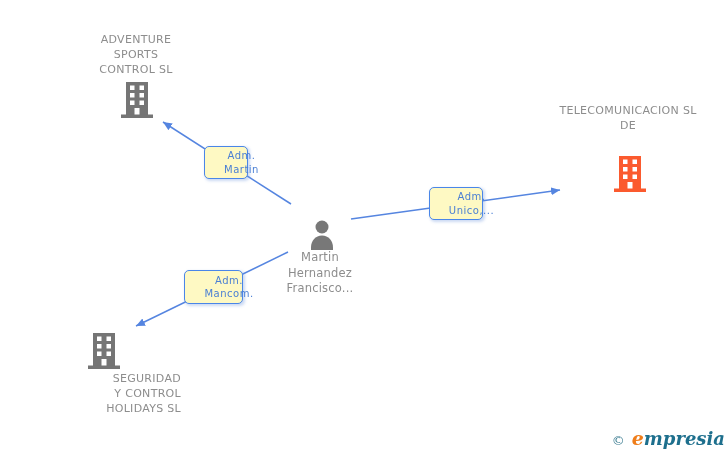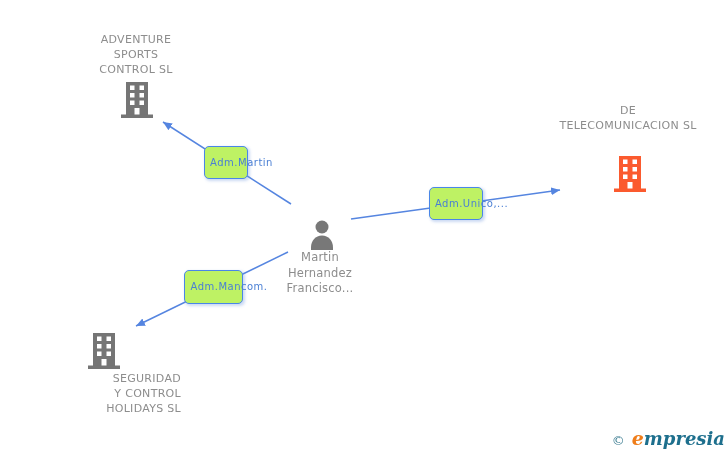--- a/index.html
+++ b/index.html
@@ -22,26 +22,26 @@
   .person-name{
     color:#8d8d8d;
     font-size:11.5px;
     line-height:15.5px;
     letter-spacing:0.2px;
   }
   .node-icon{position:absolute;}
   .edge-label{
     position:absolute;
     box-sizing:border-box;
-    background:#bef264;
+    background:#fef9c3;
     border:1.5px solid #4a86e8;
     border-radius:5px;
     box-shadow:1.5px 1.5px 3px rgba(110,150,220,0.35);
     display:flex;
-    flex-direction:row;
+    flex-direction:column;
     align-items:center;
     justify-content:center;
     color:#4a7fd4;
     font-size:10px;
     line-height:13.5px;
     letter-spacing:0.5px;
     text-align:center;
     padding-left:31px;
   }
   .watermark{
@@ -96,22 +96,22 @@
         <rect x="9" y="11" width="4.5" height="4.5"></rect>
           <rect x="18.5" y="11" width="4.5" height="4.5"></rect>
         <rect x="9" y="18.5" width="4.5" height="4.5"></rect>
           <rect x="18.5" y="18.5" width="4.5" height="4.5"></rect>
         <rect x="13.5" y="26" width="5" height="6.5"></rect>
       </g>
     </svg>
   </div>
 
   <div class="node-name" style="left:528px;top:103px;width:200px;">
+    <div>TELECOMUNICACION SL</div>
     <div>DE</div>
-    <div>TELECOMUNICACION SL</div>
   </div>
   <div class="node-icon" style="left:614px;top:156px;">
     <svg width="32" height="36" viewBox="0 0 32 36">
       <g fill="#fb5a2e">
         <rect x="5" y="0" width="22" height="33"></rect>
         <rect x="0" y="32.5" width="32" height="3.5"></rect>
       </g>
       <g fill="#ffffff">
         <rect x="9" y="3.5" width="4.5" height="4.5"></rect>
           <rect x="18.5" y="3.5" width="4.5" height="4.5"></rect>

